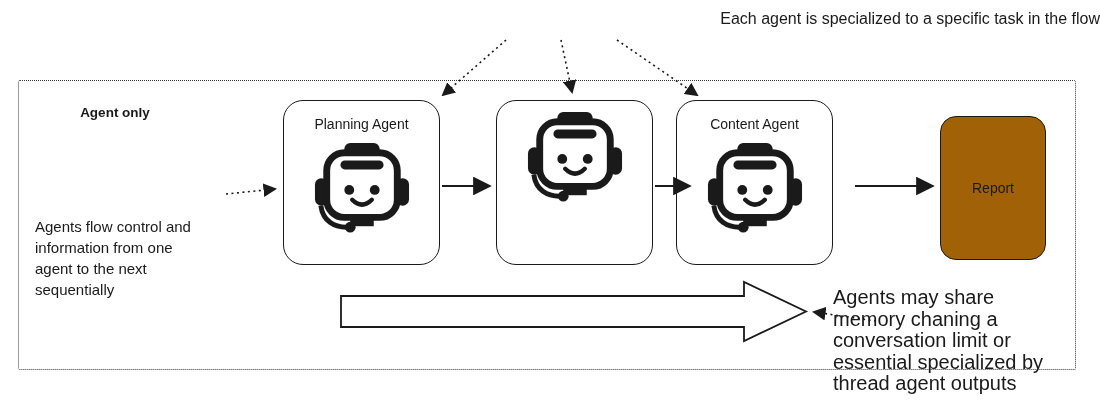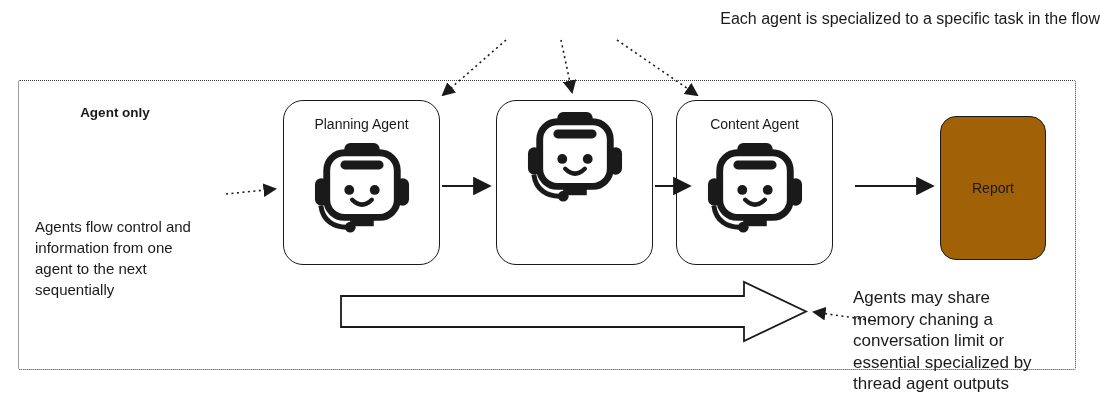--- a/index.html
+++ b/index.html
@@ -23,21 +23,21 @@
   .assembly-label{
     position:absolute;left:45px;top:104px;width:140px;
     text-align:center;font-weight:bold;font-size:13.5px;line-height:17px;
   }
   .left-note{
     position:absolute;left:35px;top:176px;width:210px;
     font-size:15px;line-height:21px;margin-top:40px;
   }
   .right-note{
     position:absolute;left:833px;top:287px;width:225px;
-    font-size:17px;line-height:21.5px;margin-left:20px;
+    font-size:20px;line-height:21.5px;
   }
   .agent-box{
     position:absolute;top:100px;width:157px;height:165px;
     border:1.7px solid #1a1a1a;border-radius:20px;
     box-sizing:border-box;background:#ffffff;
     text-align:center;
   }
   .agent-box.b1{left:283px;}
   .agent-box.b2{left:496px;}
   .agent-box.b3{left:676px;}

